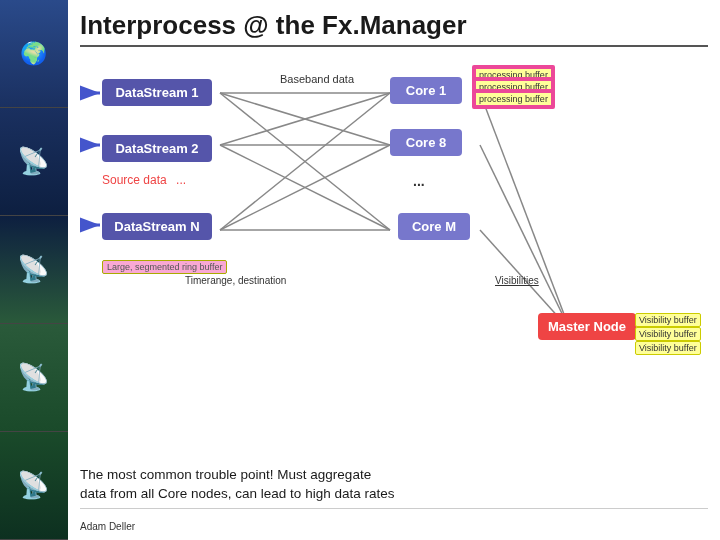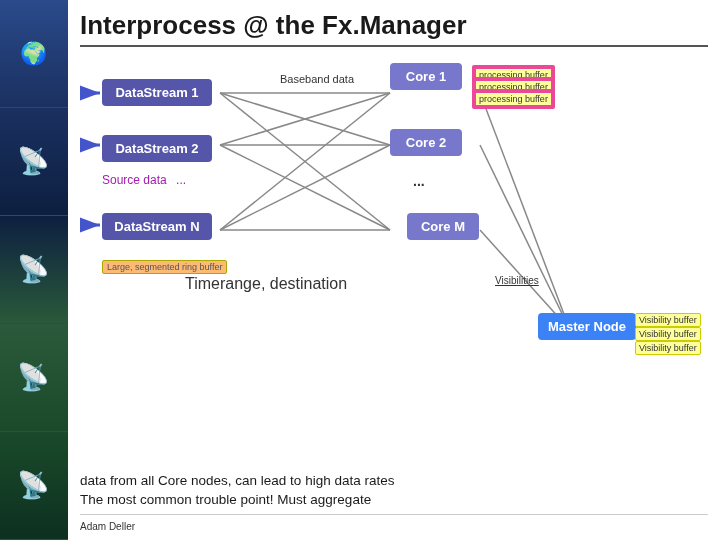--- a/index.html
+++ b/index.html
@@ -115,50 +115,50 @@
     }
     .baseband-label {
       position: absolute;
       font-size: 11px;
       color: #333;
       padding-left: 45px;
     }
     .source-label {
       position: absolute;
       font-size: 12px;
-      color: #a21caf;
+      color: #ef4444;
     }
     .ellipsis {
       position: absolute;
       font-size: 14px;
       color: #333;
       font-weight: bold;
     }
     .large-ring-label {
       position: absolute;
-      background: #fdba74;
+      background: #f9a8d4;
       border: 1px solid #aaaa00;
       font-size: 9px;
       color: #555;
       padding: 1px 4px;
       border-radius: 2px;
     }
     .timerange-label {
       position: absolute;
-      font-size: 16px;
+      font-size: 10px;
       color: #333;
     }
     .visibilities-label {
       position: absolute;
       font-size: 10px;
       color: #333;
     }
     .master-node-box {
       position: absolute;
-      background: #3b82f6;
+      background: #ef4444;
       color: white;
       font-weight: bold;
       font-size: 13px;
       padding: 6px 10px;
       border-radius: 4px;
       text-align: center;
     }
     .bottom-text {
       font-size: 13.5px;
       color: #1a1a1a;
@@ -166,21 +166,21 @@
       margin-top: 6px;
       font-weight: normal;
     }
     .footer {
       display: flex;
       justify-content: space-between;
       font-size: 10px;
       color: #333;
       margin-top: 4px;
       border-top: 1px solid #ccc;
-      padding-top: 6px;
+      padding-top: 12px;
     }
   </style>
 </head>
 <body>
 
 <div class="slide">
 
   <div class="left-images">
     <div class="left-img-block">
       <span class="globe-icon">🌍</span>
@@ -255,52 +255,52 @@
       </div>
 
       <div class="ds-box" style="left:22px; top:158px;">
         <span>DataStream N</span>
       </div>
 
       <div class="large-ring-label" style="left:22px; top:205px;">Large, segmented ring buffer</div>
 
       <div class="timerange-label" style="left:105px; top:220px;">Timerange, destination</div>
 
-      <div class="core-box" style="left:310px; top:8px;">
+      <div class="core-box" style="left:310px; top:22px;">
         <span>Core 1</span>
       </div>
 
       <div class="proc-buf" style="left:392px; top:10px;">processing buffer</div>
       <div class="proc-buf" style="left:392px; top:22px;">processing buffer</div>
       <div class="proc-buf" style="left:392px; top:34px;">processing buffer</div>
 
       <div class="core-box" style="left:310px; top:74px;">
-        <span>Core 2</span>
+        <span>Core 8</span>
       </div>
 
       <div class="ellipsis" style="left:333px; top:118px;">...</div>
 
-      <div class="core-box" style="left:327px; top:158px;">
+      <div class="core-box" style="left:318px; top:158px;">
         <span>Core M</span>
       </div>
 
       <div class="visibilities-label" style="left:415px; top:220px;text-decoration:underline;">Visibilities</div>
 
       <div class="master-node-box" style="left:458px; top:258px;">
         <span>Master Node</span>
       </div>
 
       <div class="vis-buf" style="left:555px; top:258px;">Visibility buffer</div>
       <div class="vis-buf" style="left:555px; top:272px;">Visibility buffer</div>
       <div class="vis-buf" style="left:555px; top:286px;">Visibility buffer</div>
 
     </div>
 
     <div class="bottom-text">
+      <div>The most common trouble point! Must aggregate</div>
       <div>data from all Core nodes, can lead to high data rates</div>
-      <div>The most common trouble point! Must aggregate</div>
     </div>
 
     <div class="footer">
       <span>Adam Deller</span>
     </div>
   </div>
 </div>
 
 </body></html>

